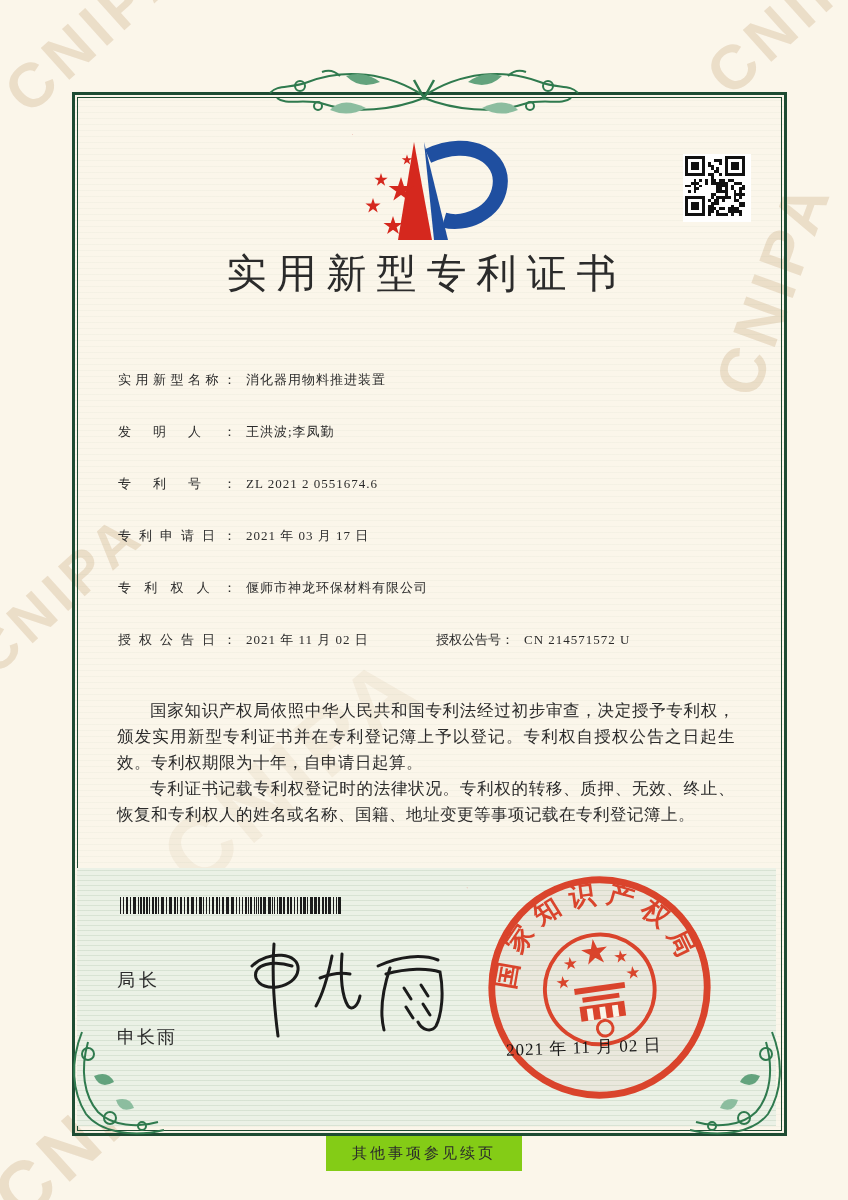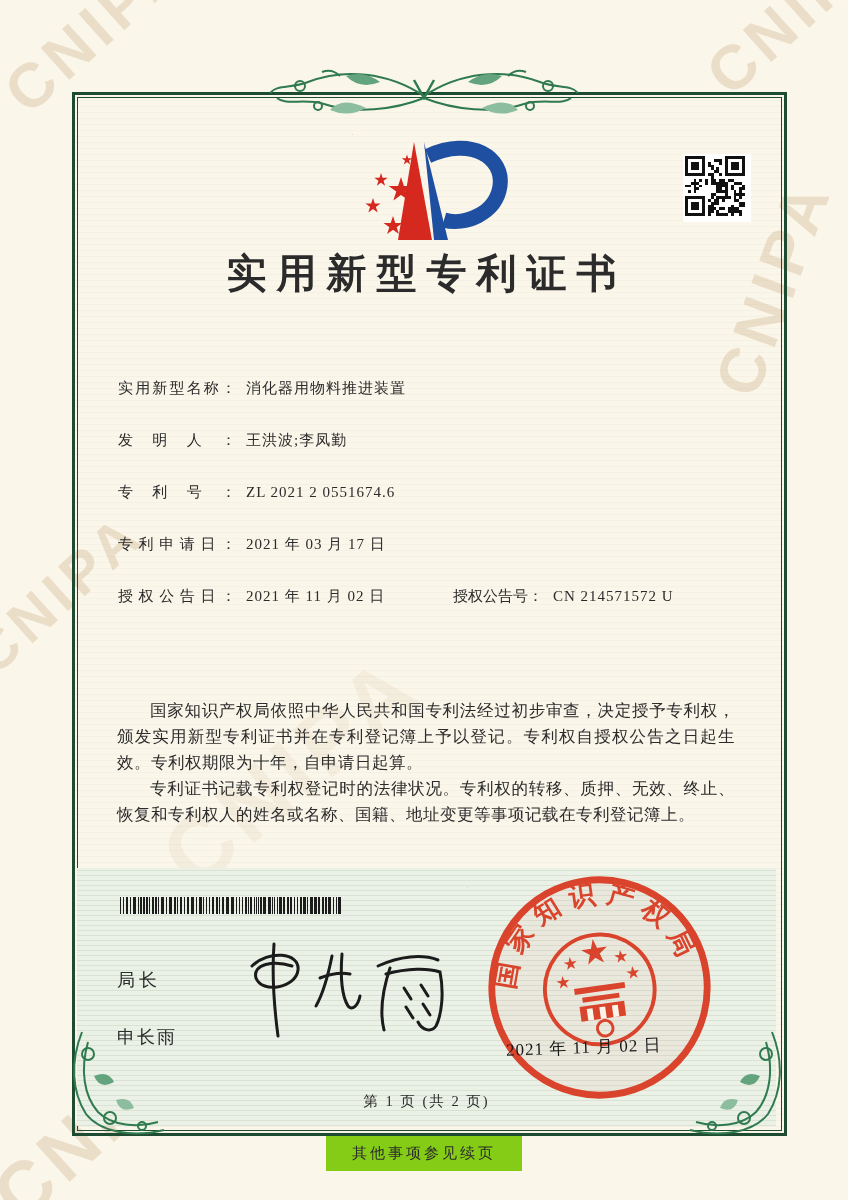--- a/index.html
+++ b/index.html
@@ -23,23 +23,23 @@
   .band{
     position:absolute; left:77px; top:868px; width:699px; height:258px; z-index:1;
     background-color:#ebf1e6;
     background-image:repeating-linear-gradient(0deg, rgba(100,140,100,0.14) 0 1px, transparent 1px 5px);
   }
   .cert-no{position:absolute; left:103px; top:140px; font-size:17px; letter-spacing:2px; z-index:3;}
   .logo{position:absolute; left:352px; top:134px; width:160px; height:116px; z-index:3;}
   .qr{position:absolute; left:683px; top:154px; width:64px; height:64px; background:#fff; padding:2px; z-index:3;}
   .title{
     position:absolute; left:72px; top:246px; width:709px; text-align:center;
-    font-size:40px; font-weight:bold; letter-spacing:10px; z-index:3;
-  }
-  .fields{position:absolute; left:118px; top:376px; font-size:15px; z-index:3;}
+    font-size:40px; font-weight:normal; letter-spacing:10px; z-index:3;
+  }
+  .fields{position:absolute; left:118px; top:368px; font-size:13px; z-index:3;}
   .field-row{height:24px; line-height:24px; margin-bottom:28px; white-space:nowrap;}
   .flabel{display:inline-block; width:118px; text-align:justify; text-align-last:justify; vertical-align:top;}
   .fvalue{margin-left:10px; letter-spacing:1px;}
   .grant-second{margin-left:64px;}
   .body-text{
     position:absolute; left:117px; top:698px; width:618px; z-index:3;
     font-size:16.5px; line-height:26px; text-align:justify;
   }
   .body-text p{margin:0; text-indent:2em; letter-spacing:0.5px;}
   .barcode{position:absolute; left:120px; top:897px; width:222px; height:17px; z-index:3;}
@@ -275,20 +275,23 @@
     <div class="field-row">
       <span class="flabel">发明人：</span><span class="fvalue">王洪波;李凤勤</span>
     </div>
     <div class="field-row">
       <span class="flabel">专利号：</span><span class="fvalue">ZL 2021 2 0551674.6</span>
     </div>
     <div class="field-row">
       <span class="flabel">专利申请日：</span><span class="fvalue">2021 年 03 月 17 日</span>
     </div>
     <div class="field-row">
+      <span class="flabel">专利权人：</span><span class="fvalue">偃师市神龙环保材料有限公司</span>
+    </div>
+    <div class="field-row">
       <span class="flabel">授权公告日：</span><span class="fvalue">2021 年 11 月 02 日</span>
       <span class="grant-second">
         <span>授权公告号：</span><span class="fvalue">CN 214571572 U</span>
       </span>
     </div>
   </div>
 
   <div class="body-text">
     <p>国家知识产权局依照中华人民共和国专利法经过初步审查，决定授予专利权，颁发实用新型专利证书并在专利登记簿上予以登记。专利权自授权公告之日起生效。专利权期限为十年，自申请日起算。</p>
     <p>专利证书记载专利权登记时的法律状况。专利权的转移、质押、无效、终止、恢复和专利权人的姓名或名称、国籍、地址变更等事项记载在专利登记簿上。</p>
@@ -401,16 +404,15 @@
       <rect x="101" y="128" width="38" height="5"></rect>
       <rect x="97" y="137" width="46" height="15"></rect>
       <rect x="104" y="140" width="6" height="12" fill="#fbf6ea"></rect>
       <rect x="117" y="140" width="6" height="12" fill="#fbf6ea"></rect>
       <rect x="130" y="140" width="6" height="12" fill="#fbf6ea"></rect>
       <circle cx="120" cy="162" r="8" fill="none" stroke="#d93a21" stroke-width="3"></circle>
     </g>
   </svg>
   <div class="seal-date">2021 年 11 月 02 日</div>
 
-  <div class="page-info">第 1 页 (共 2 页)</div>
   <div class="cont-box">其他事项参见续页</div>
 
 </div>
 
 </body></html>

